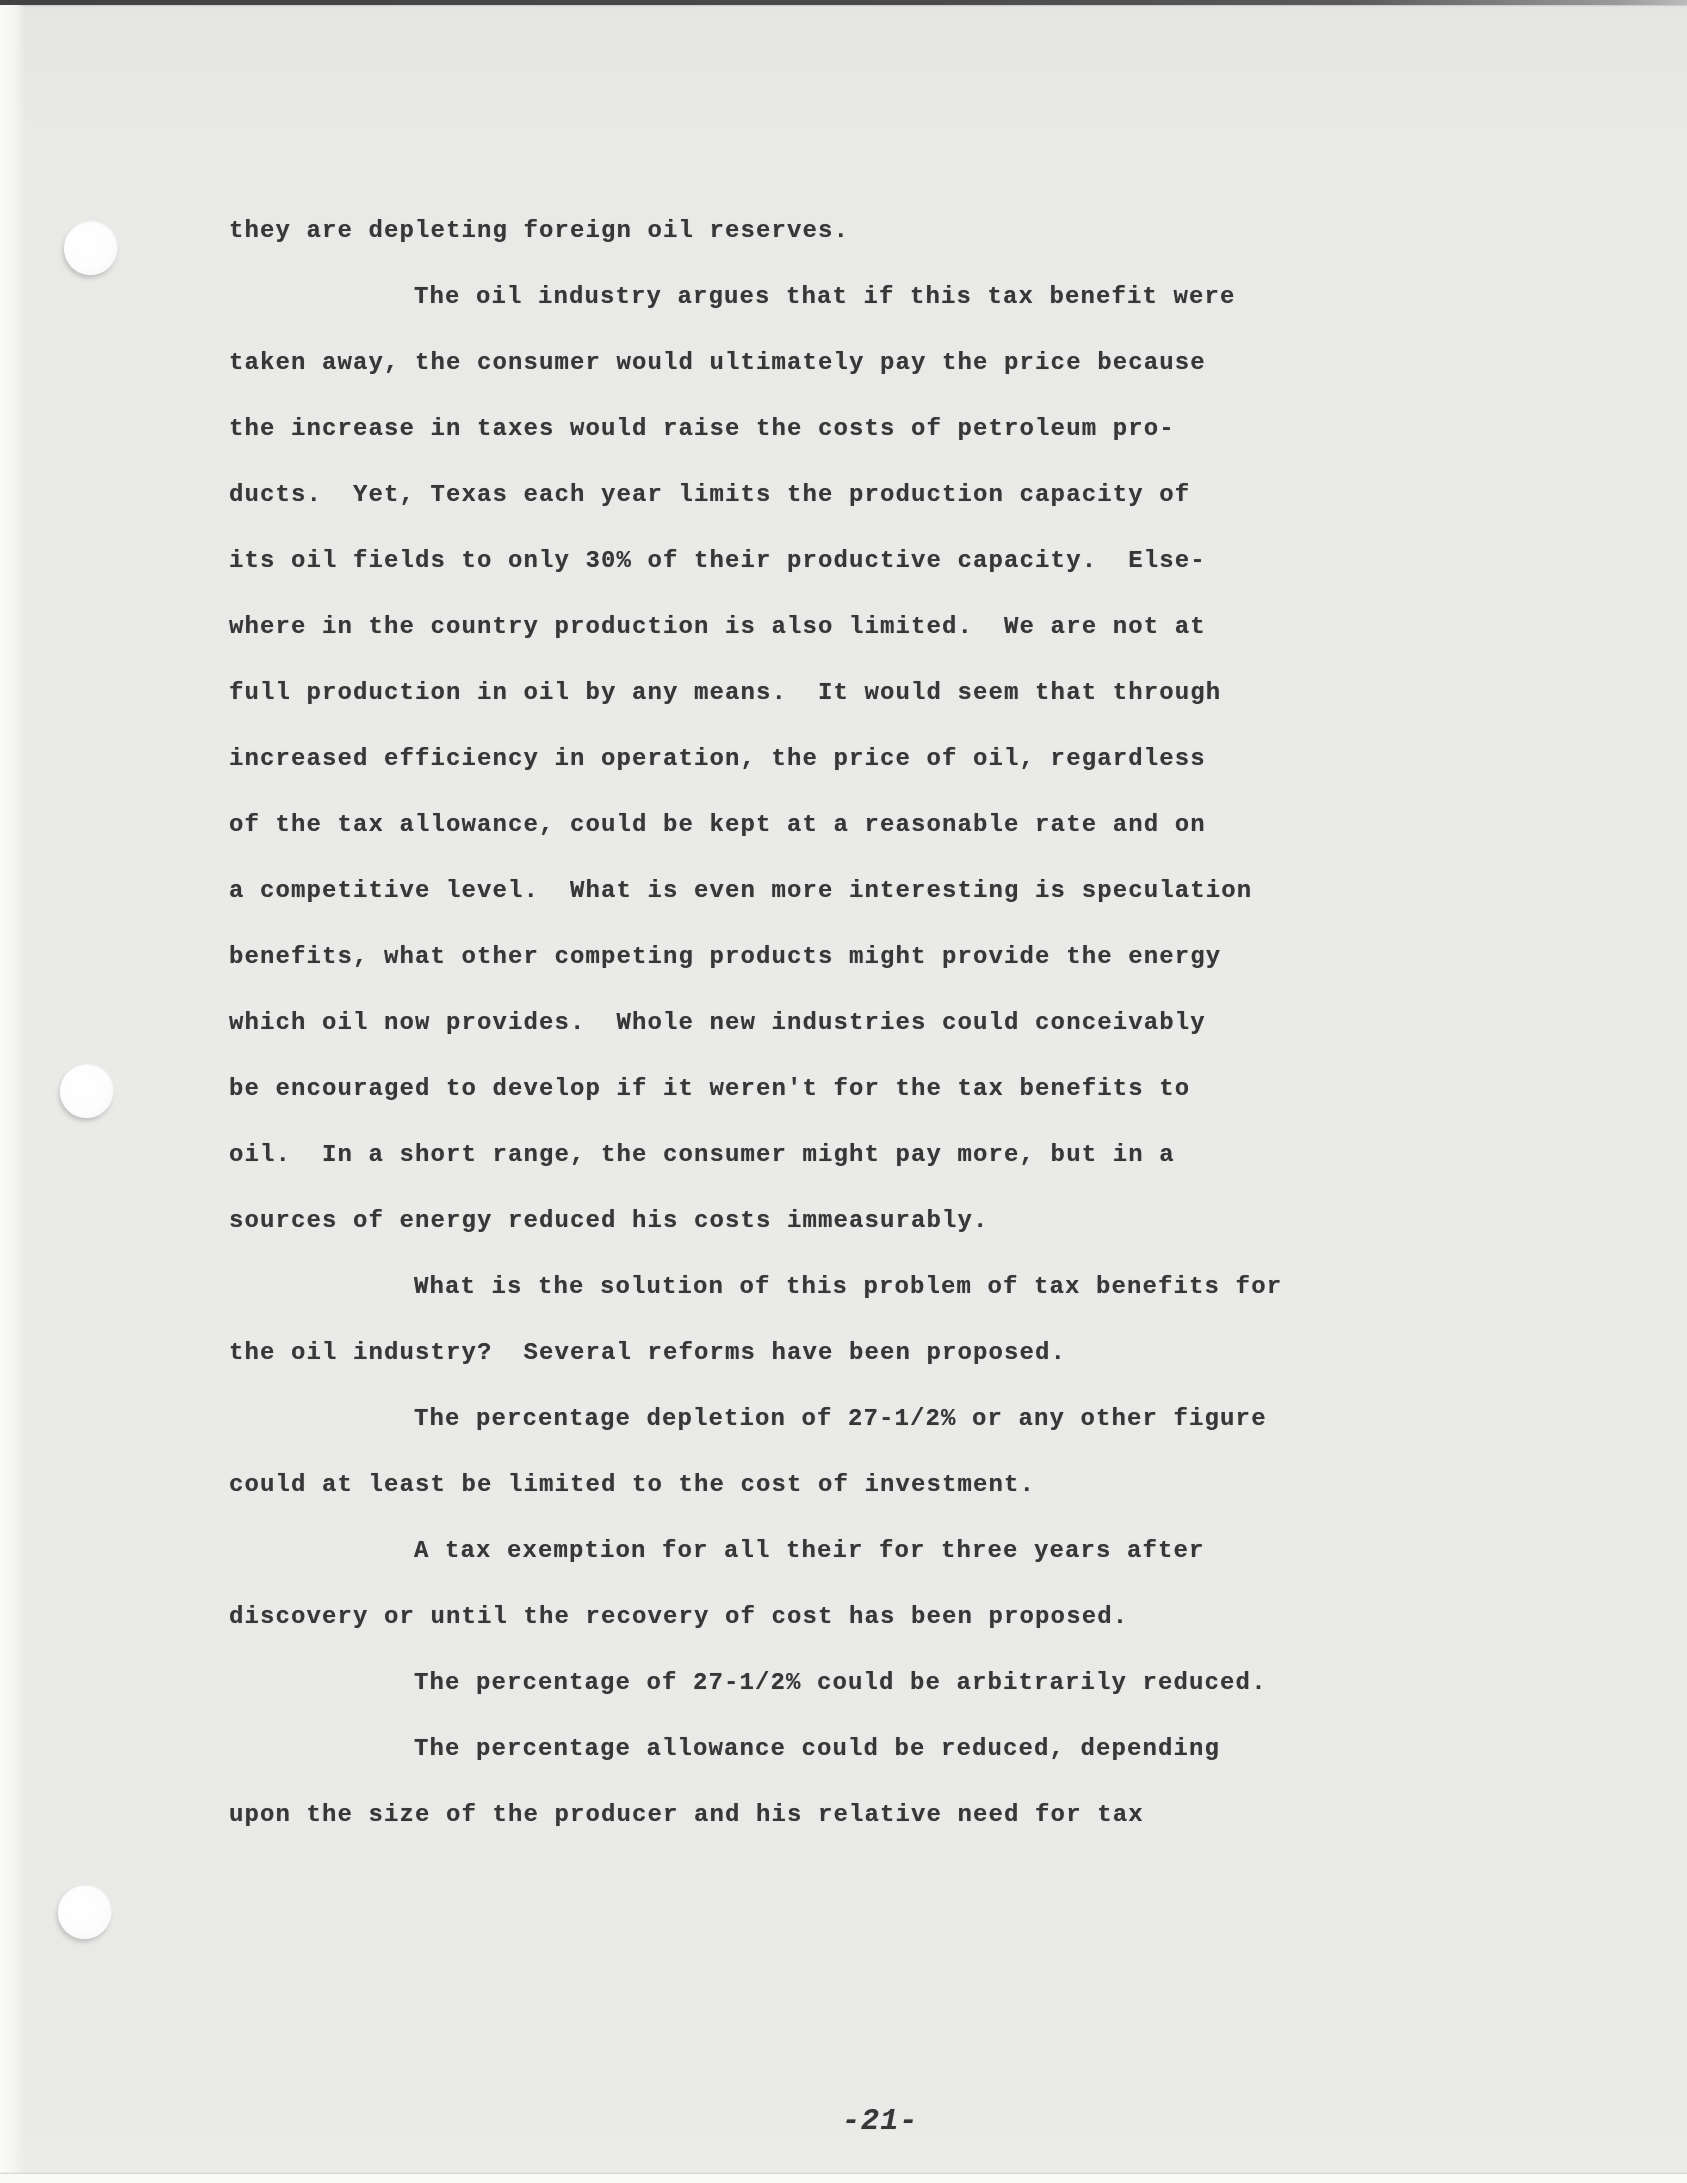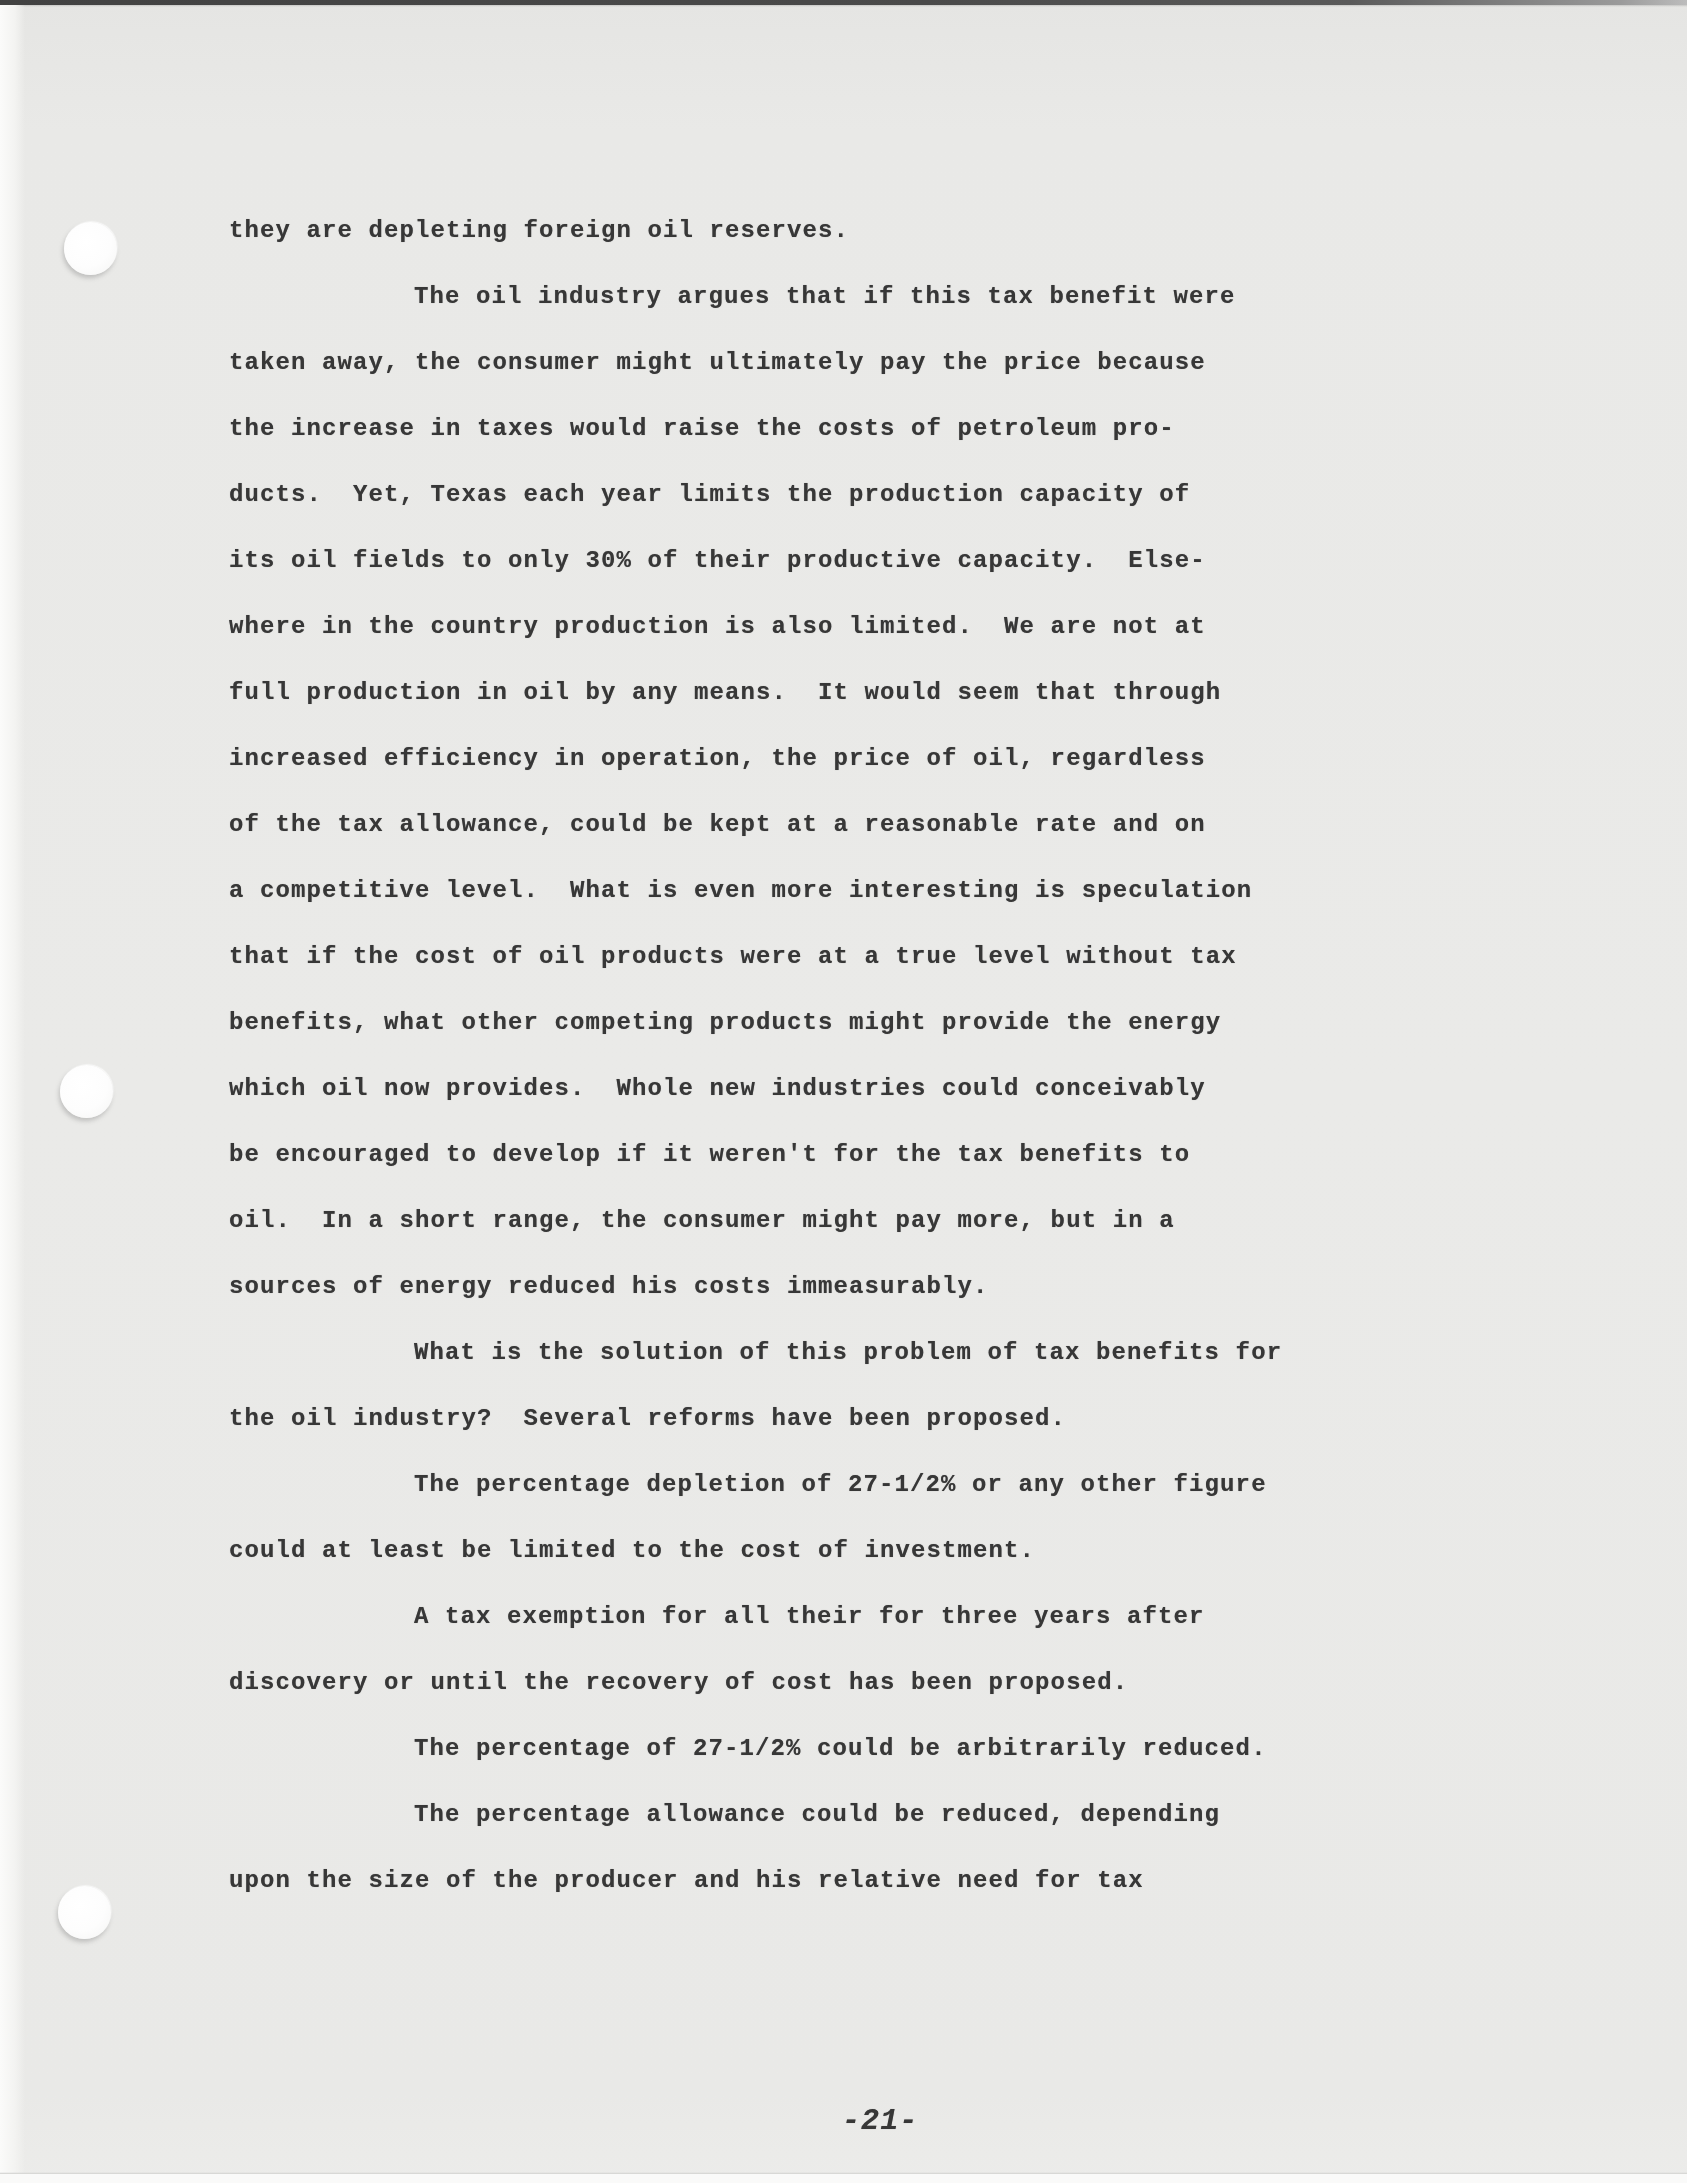--- a/index.html
+++ b/index.html
@@ -92,30 +92,29 @@
   <div class="scan-left-edge"></div>
   <div class="scan-bottom-edge"></div>
 
   <div class="punch-hole hole-1"></div>
   <div class="punch-hole hole-2"></div>
   <div class="punch-hole hole-3"></div>
 
   <div class="text-body">
       <div class="line">they are depleting foreign oil reserves.</div>
       <div class="line indent">The oil industry argues that if this tax benefit were</div>
-      <div class="line">taken away, the consumer might ultimately pay the price because</div>
+      <div class="line">taken away, the consumer would ultimately pay the price because</div>
       <div class="line">the increase in taxes would raise the costs of petroleum pro-</div>
       <div class="line">ducts.  Yet, Texas each year limits the production capacity of</div>
       <div class="line">its oil fields to only 30% of their productive capacity.  Else-</div>
       <div class="line">where in the country production is also limited.  We are not at</div>
       <div class="line">full production in oil by any means.  It would seem that through</div>
       <div class="line">increased efficiency in operation, the price of oil, regardless</div>
       <div class="line">of the tax allowance, could be kept at a reasonable rate and on</div>
       <div class="line">a competitive level.  What is even more interesting is speculation</div>
-      <div class="line">that if the cost of oil products were at a true level without tax</div>
       <div class="line">benefits, what other competing products might provide the energy</div>
       <div class="line">which oil now provides.  Whole new industries could conceivably</div>
       <div class="line">be encouraged to develop if it weren't for the tax benefits to</div>
       <div class="line">oil.  In a short range, the consumer might pay more, but in a</div>
       <div class="line">sources of energy reduced his costs immeasurably.</div>
       <div class="line indent">What is the solution of this problem of tax benefits for</div>
       <div class="line">the oil industry?  Several reforms have been proposed.</div>
       <div class="line indent">The percentage depletion of 27-1/2% or any other figure</div>
       <div class="line">could at least be limited to the cost of investment.</div>
       <div class="line indent">A tax exemption for all their for three years after</div>

